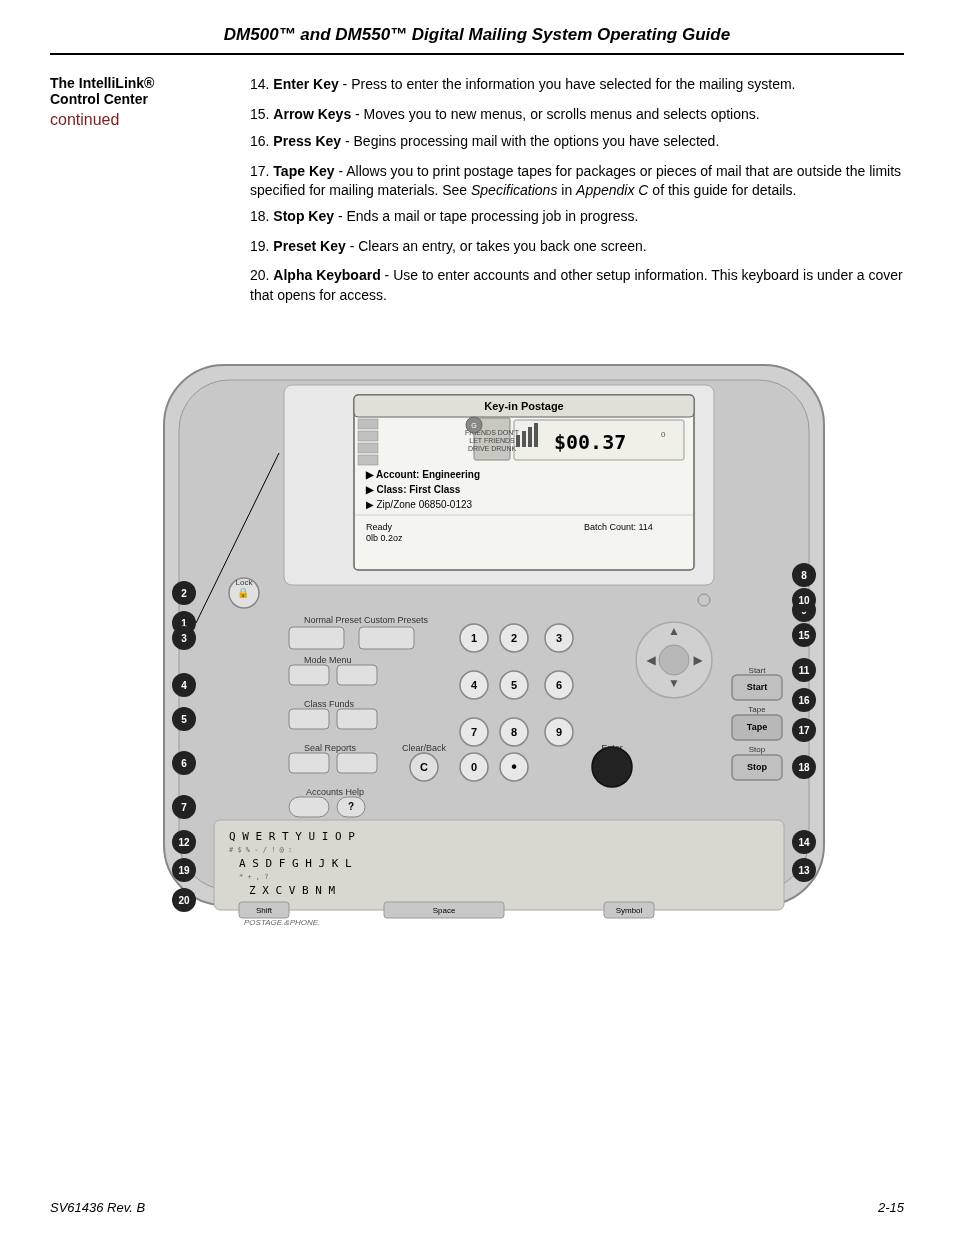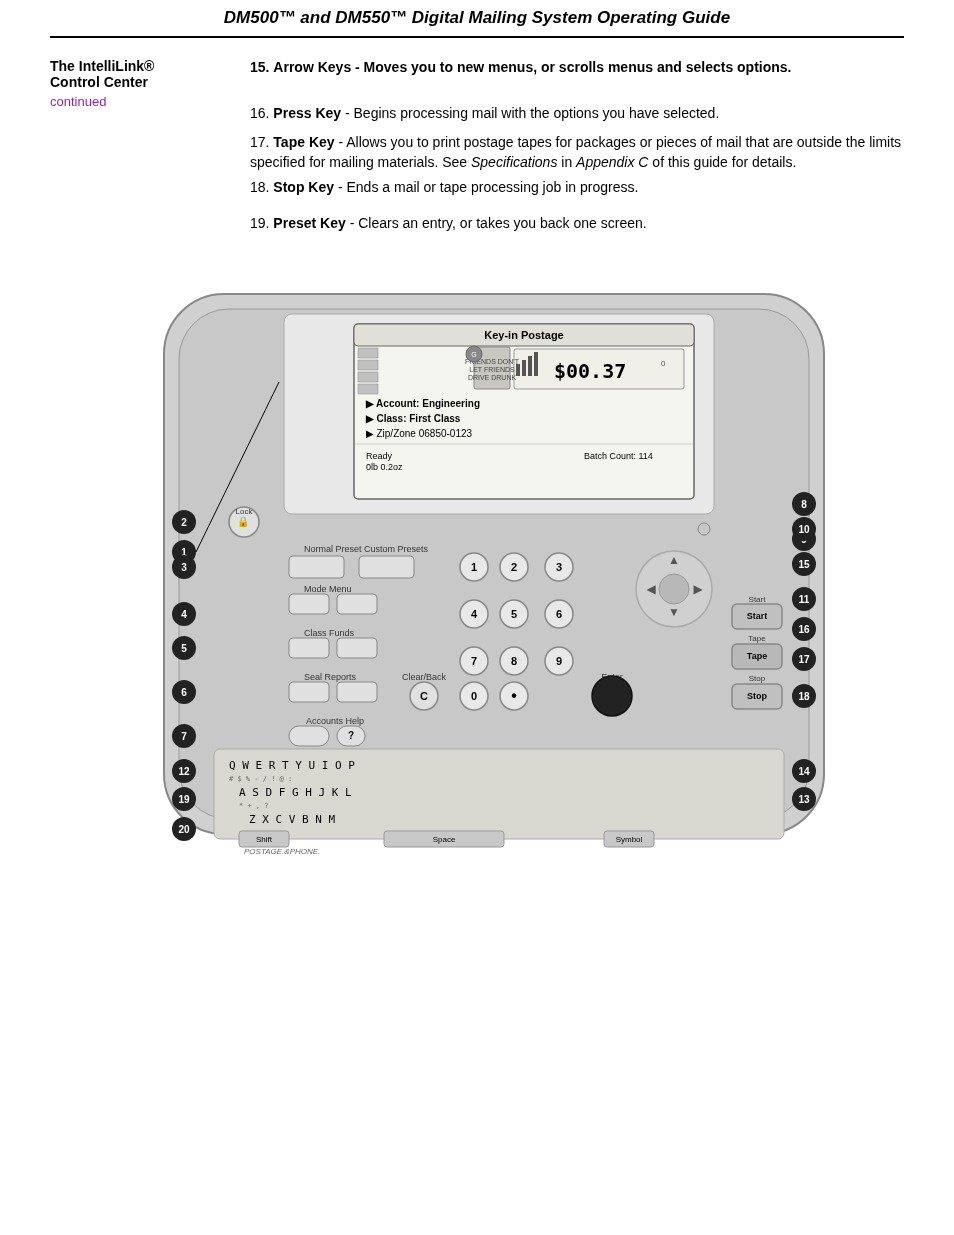--- a/index.html
+++ b/index.html
@@ -9,21 +9,21 @@
       background: #ffffff;
       font-family: Arial, Helvetica, sans-serif;
       font-size: 14px;
       color: #000000;
       position: relative;
     }
 
     .page-container {
       width: 954px;
       min-height: 1235px;
-      padding: 8px 50px 30px 50px;
+      padding: 25px 50px 30px 50px;
       position: relative;
     }
 
     
     .page-header {
       text-align: center;
       font-size: 17px;
       font-weight: bold;
       font-style: italic;
       padding-bottom: 8px;
@@ -43,22 +43,22 @@
       min-width: 200px;
       padding-right: 20px;
     }
 
     .left-col .section-title {
       font-size: 14px;
       font-weight: bold;
     }
 
     .left-col .section-sub {
-      font-size: 13px;
-      color: #a21caf;
+      font-size: 16px;
+      color: #7f1d1d;
       margin-top: 4px;
     }
 
     .right-col {
       flex: 1;
     }
 
     
     .diagram-area {
       margin-top: 30px;
@@ -98,34 +98,40 @@
   <div class="content-area">
 
     <div class="left-col">
       <div class="section-title">
         The IntelliLink®<br>Control Center
       </div>
       <div class="section-sub">continued</div>
     </div>
 
     <div class="right-col">
-      <div style="margin-bottom:26px; line-height:1.4;font-weight:bold;">
+      <div style="margin-bottom:10px; line-height:1.4;">
+        14. <strong>Enter Key</strong> - Press to enter the information you have selected for the mailing system.
+      </div>
+      <div style="margin-bottom:8px; line-height:1.4;">
         15. <strong>Arrow Keys</strong> - Moves you to new menus, or scrolls menus and selects options.
       </div>
       <div style="margin-bottom:10px; line-height:1.4;">
         16. <strong>Press Key</strong> - Begins processing mail with the options you have selected.
       </div>
       <div style="margin-bottom:6px; line-height:1.4;">
         17. <strong>Tape Key</strong> - Allows you to print postage tapes for packages or pieces of mail that are outside the limits specified for mailing materials.  See <em>Specifications</em> in <em>Appendix C</em> of this guide for details.
       </div>
-      <div style="margin-bottom:16px; line-height:1.4;">
+      <div style="margin-bottom:10px; line-height:1.4;">
         18. <strong>Stop Key</strong> - Ends a mail or tape processing job in progress.
       </div>
       <div style="margin-bottom:10px; line-height:1.4;">
         19. <strong>Preset Key</strong> - Clears an entry, or takes you back one screen.
+      </div>
+      <div style="margin-bottom:10px; line-height:1.4;">
+        20. <strong>Alpha Keyboard</strong> - Use to enter accounts and other setup information. This keyboard is under a cover that opens for access.
       </div>
     </div>
   </div>
 
   <div class="diagram-area">
     <div class="diagram-svg-container">
       <svg width="820" height="580" viewBox="0 0 820 580" xmlns="http://www.w3.org/2000/svg">
 
         <rect x="80" y="20" width="660" height="540" rx="60" ry="60" fill="#d0d0d0" stroke="#888" stroke-width="2"></rect>
 
@@ -348,14 +354,18 @@
         <circle cx="720" cy="497" r="12" fill="#222"></circle>
         <text x="720" y="501" font-size="10" text-anchor="middle" fill="#fff" font-weight="bold">14</text>
 
         <circle cx="720" cy="525" r="12" fill="#222"></circle>
         <text x="720" y="529" font-size="10" text-anchor="middle" fill="#fff" font-weight="bold">13</text>
 
       </svg>
     </div>
   </div>
 
+  <div class="page-footer">
+    <span>SV61436 Rev. B</span>
+    <span>2-15</span>
+  </div>
 
 </div>
 
 </body></html>

